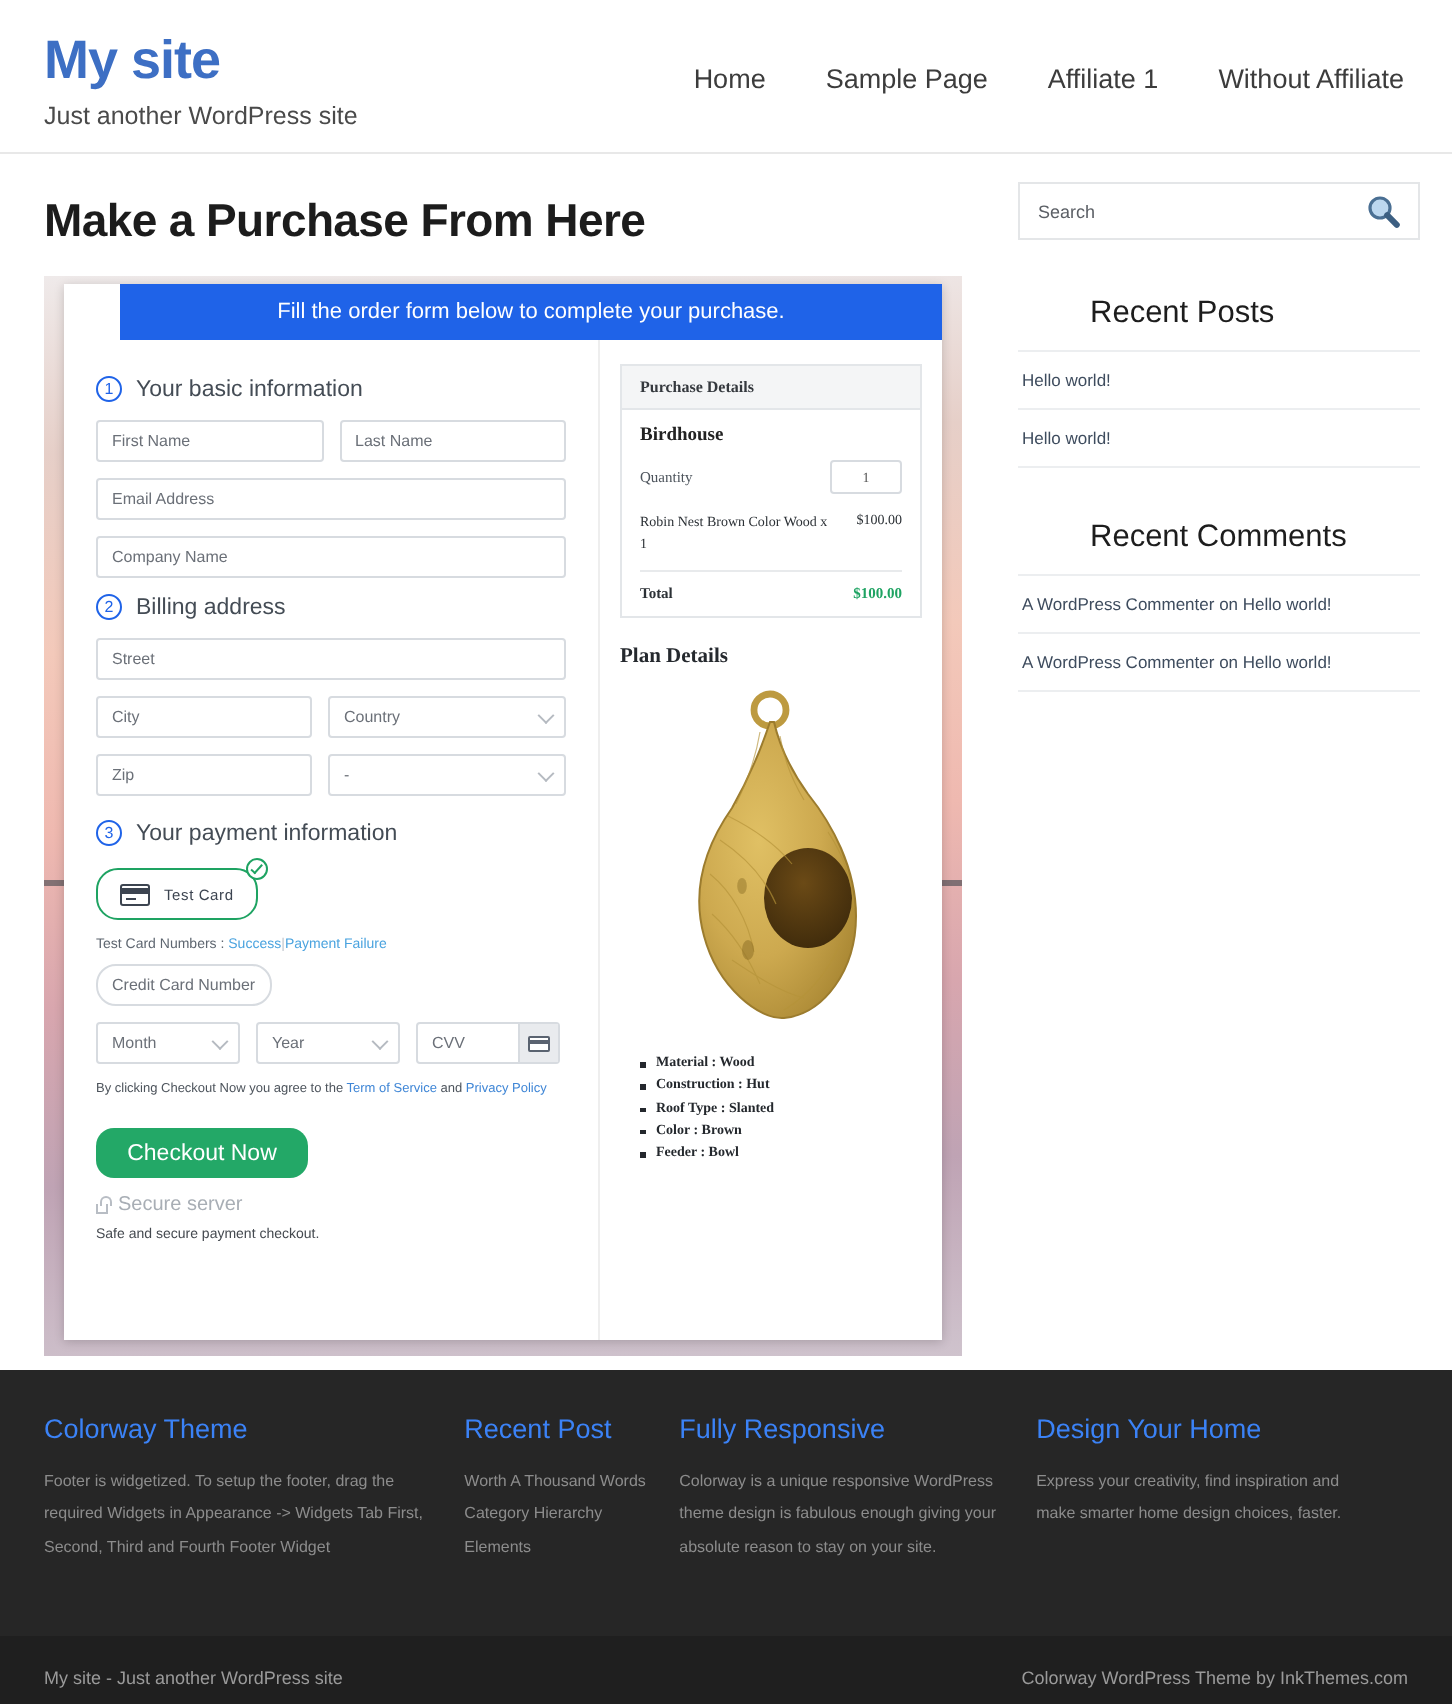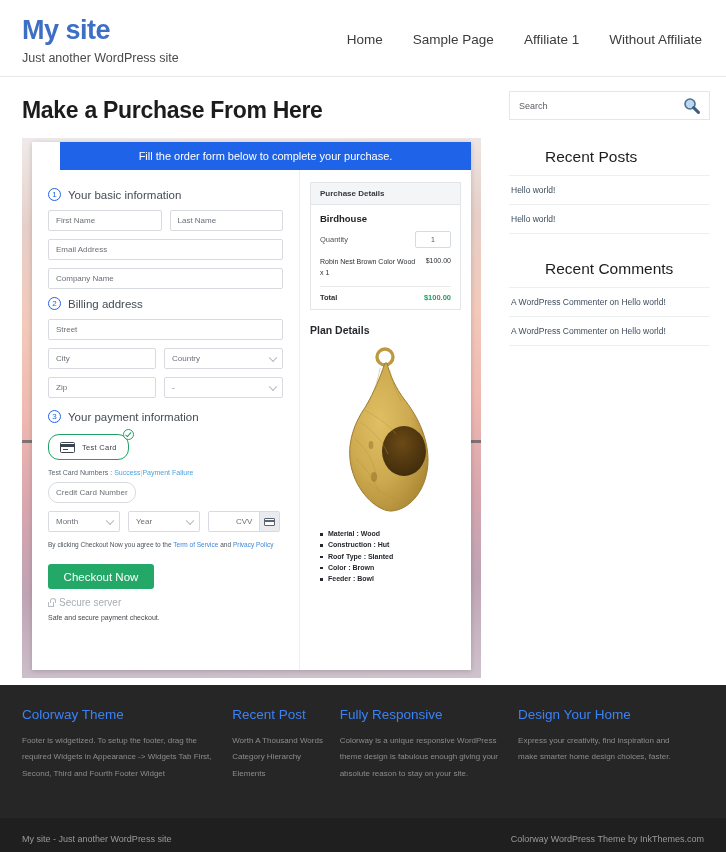--- a/index.html
+++ b/index.html
@@ -106,20 +106,21 @@
   }
   .order-body { display: flex; flex: 1; min-height: 0; }
   .form-col {
     width: 268px;
     padding: 14px 16px 0 16px;
     border-right: 1px solid #eeeeee;
   }
   .details-col {
     width: 171px;
     padding: 12px 10px 0 10px;
+    font-family: Liberation Serif, serif;
   }
 
   
   .step-head {
     display: flex;
     align-items: center;
     gap: 7px;
     margin: 4px 0 9px 0;
   }
   .step-num {
@@ -203,38 +204,38 @@
   .testnums .sep { color: #c0c6cd; }
 
   .cvv-row { display: flex; gap: 8px; align-items: flex-start; }
   .cvv-row .fld { margin-bottom: 9px; }
   .mini { width: 72px; }
   .cvv-box {
     display: flex; align-items: stretch;
     border: 1px solid #d7dbe0; border-radius: 2px;
     height: 21px; width: 72px; background:#fff; margin-bottom:9px;
   }
-  .cvv-txt { flex:1; display:flex; align-items:center; padding-left:7px; font-size:8px; color:#6b7078;margin-left:20px; }
+  .cvv-txt { flex:1; display:flex; align-items:center; padding-left:7px; font-size:8px; color:#6b7078; }
   .cvv-icon {
     width: 20px; background: #e9ebee; border-left: 1px solid #d7dbe0;
     display: flex; align-items: center; justify-content: center;
   }
   .cvv-icon span {
     width: 11px; height: 8px; border: 1.2px solid #5a6370; border-radius: 1px; background:#fff; position:relative;
   }
   .cvv-icon span::before { content:""; position:absolute; left:0;right:0;top:1px;height:2px;background:#5a6370; }
 
   .tos { font-size: 6.5px; color: #4d545c; margin-bottom: 8px; }
   .tos a { color: #3f86d6; text-decoration: none; }
 
   .checkout-btn {
     background: #23a867;
     color: #fff;
     width: 106px; height: 25px;
-    border: none; border-radius: 3px;
+    border: none; border-radius: 9px;
     font-size: 11.5px;
     font-family: "Liberation Sans", sans-serif;
     cursor: pointer;
     display: flex; align-items: center; justify-content: center;
     margin-bottom: 8px;
     margin-top: 16px;
   }
   .secure-row { display: flex; align-items: center; gap: 5px; margin-bottom: 6px; }
   .lock-glyph {
     width: 6px; height: 5px; border: 1px solid #b8bdc4; border-top: none;

